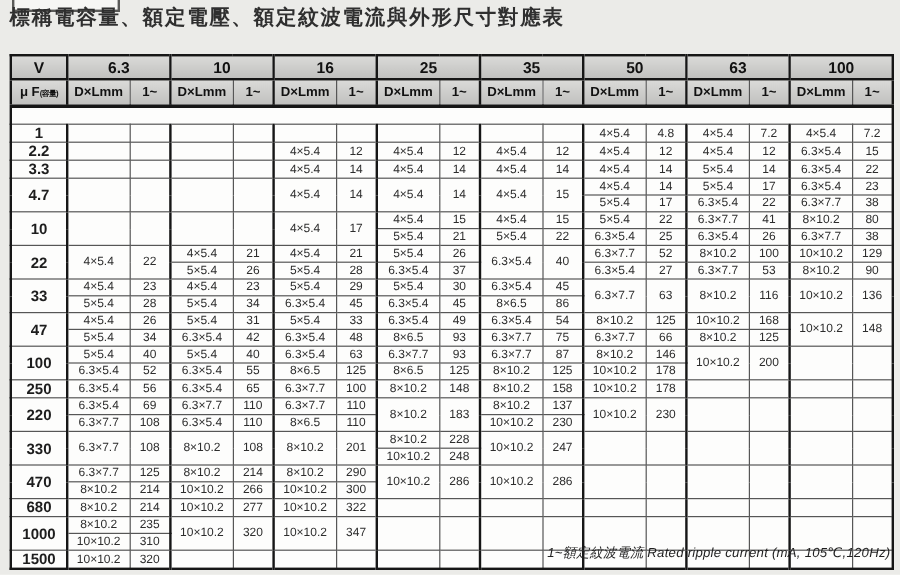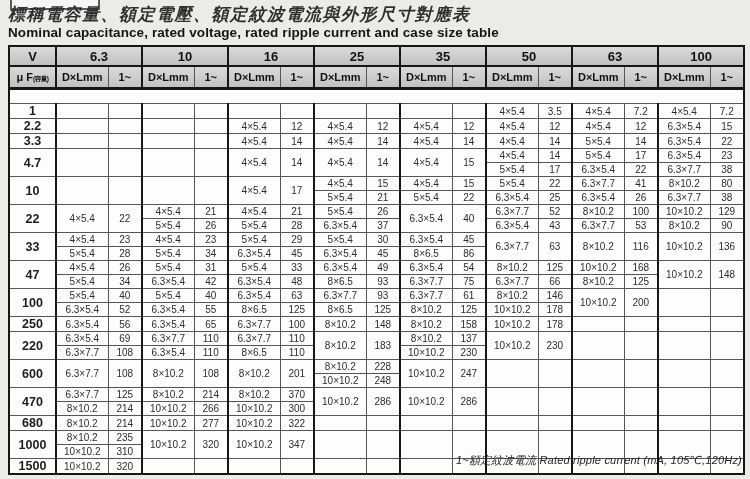--- a/index.html
+++ b/index.html
@@ -3,21 +3,21 @@
 <meta charset="utf-8">
 <style>
   html,body{margin:0;padding:0;}
   body{
     width:750px;height:479px;position:relative;overflow:hidden;
     background:#ebebe8;font-family:"Liberation Sans","DejaVu Sans",sans-serif;
   }
   .crop-box{position:absolute;left:10px;top:-6px;width:86px;height:12px;
     background:#f6f6f4;border:2px solid #5a5a58;}
   .titles{position:absolute;left:8px;top:5px;}
-  .title-zh{font-size:17px;font-weight:bold;color:#2f2f2f;letter-spacing:1.5px;line-height:20px;font-style:italic;}
+  .title-zh{font-size:17px;font-weight:bold;color:#2f2f2f;letter-spacing:1.5px;line-height:20px;}
   .title-en{font-size:13.5px;font-weight:bold;color:#141414;line-height:15px;letter-spacing:0.1px;}
   table.spec{
     position:absolute;left:8px;top:45px;width:734px;
     border-collapse:collapse;table-layout:fixed;background:#fdfdfc;
     border:2px solid #161616;
   }
   .spec th,.spec td{border:1px solid #565656;padding:0;margin:0;overflow:hidden;white-space:nowrap;}
   .spec th{
     background:linear-gradient(#dadad8,#c1c1bf);
     color:#111;font-weight:bold;text-align:center;
@@ -36,21 +36,20 @@
     position:absolute;right:8px;top:453px;font-size:11px;color:#1f1f1f;letter-spacing:0.2px;font-style:italic;
   }
 </style>
 </head>
 <body>
 
 <div class="crop-box"></div>
 
 <div class="titles">
   <div class="title-zh">標稱電容量、額定電壓、額定紋波電流與外形尺寸對應表</div>
-  <div class="title-en">Nominal capacitance, rated voltage, rated ripple current and case size table</div>
 </div>
 
 <table class="spec">
   <colgroup>
       <col style="width: 47px;">
       <col style="width: 52px;">
       <col style="width: 34px;">
       <col style="width: 52px;">
       <col style="width: 34px;">
       <col style="width: 52px;">
@@ -108,21 +107,21 @@
         <td></td>
         <td class="gl"></td>
         <td></td>
         <td class="gl"></td>
         <td></td>
         <td class="gl"></td>
         <td></td>
         <td class="gl"></td>
         <td></td>
         <td class="gl">4×5.4</td>
-        <td>3.5</td>
+        <td>4.8</td>
         <td class="gl">4×5.4</td>
         <td>7.2</td>
         <td class="gl">4×5.4</td>
         <td>7.2</td>
       </tr>
       <tr class="major">
         <td class="cap">2.2</td>
         <td class="gl"></td>
         <td></td>
         <td class="gl"></td>
@@ -237,21 +236,21 @@
         <td>129</td>
       </tr>
       <tr class="subrow">
         <td class="gl">5×5.4</td>
         <td>26</td>
         <td class="gl">5×5.4</td>
         <td>28</td>
         <td class="gl">6.3×5.4</td>
         <td>37</td>
         <td class="gl">6.3×5.4</td>
-        <td>43</td>
+        <td>27</td>
         <td class="gl">6.3×7.7</td>
         <td>53</td>
         <td class="gl">8×10.2</td>
         <td>90</td>
       </tr>
       <tr class="major">
         <td class="cap" rowspan="2">33</td>
         <td class="gl">4×5.4</td>
         <td>23</td>
         <td class="gl">4×5.4</td>
@@ -320,21 +319,21 @@
         <td class="cap" rowspan="2">100</td>
         <td class="gl">5×5.4</td>
         <td>40</td>
         <td class="gl">5×5.4</td>
         <td>40</td>
         <td class="gl">6.3×5.4</td>
         <td>63</td>
         <td class="gl">6.3×7.7</td>
         <td>93</td>
         <td class="gl">6.3×7.7</td>
-        <td>61</td>
+        <td>87</td>
         <td class="gl">8×10.2</td>
         <td>146</td>
         <td class="gl" rowspan="2">10×10.2</td>
         <td rowspan="2">200</td>
         <td class="gl" rowspan="2"></td>
         <td rowspan="2"></td>
       </tr>
       <tr class="subrow">
         <td class="gl">6.3×5.4</td>
         <td>52</td>
@@ -391,21 +390,21 @@
         <td class="gl">6.3×7.7</td>
         <td>108</td>
         <td class="gl">6.3×5.4</td>
         <td>110</td>
         <td class="gl">8×6.5</td>
         <td>110</td>
         <td class="gl">10×10.2</td>
         <td>230</td>
       </tr>
       <tr class="major">
-        <td class="cap" rowspan="2">600</td>
+        <td class="cap" rowspan="2">330</td>
         <td class="gl" rowspan="2">6.3×7.7</td>
         <td rowspan="2">108</td>
         <td class="gl" rowspan="2">8×10.2</td>
         <td rowspan="2">108</td>
         <td class="gl" rowspan="2">8×10.2</td>
         <td rowspan="2">201</td>
         <td class="gl">8×10.2</td>
         <td>228</td>
         <td class="gl" rowspan="2">10×10.2</td>
         <td rowspan="2">247</td>
@@ -420,21 +419,21 @@
         <td class="gl">10×10.2</td>
         <td>248</td>
       </tr>
       <tr class="major">
         <td class="cap" rowspan="2">470</td>
         <td class="gl">6.3×7.7</td>
         <td>125</td>
         <td class="gl">8×10.2</td>
         <td>214</td>
         <td class="gl">8×10.2</td>
-        <td>370</td>
+        <td>290</td>
         <td class="gl" rowspan="2">10×10.2</td>
         <td rowspan="2">286</td>
         <td class="gl" rowspan="2">10×10.2</td>
         <td rowspan="2">286</td>
         <td class="gl" rowspan="2"></td>
         <td rowspan="2"></td>
         <td class="gl" rowspan="2"></td>
         <td rowspan="2"></td>
         <td class="gl" rowspan="2"></td>
         <td rowspan="2"></td>

